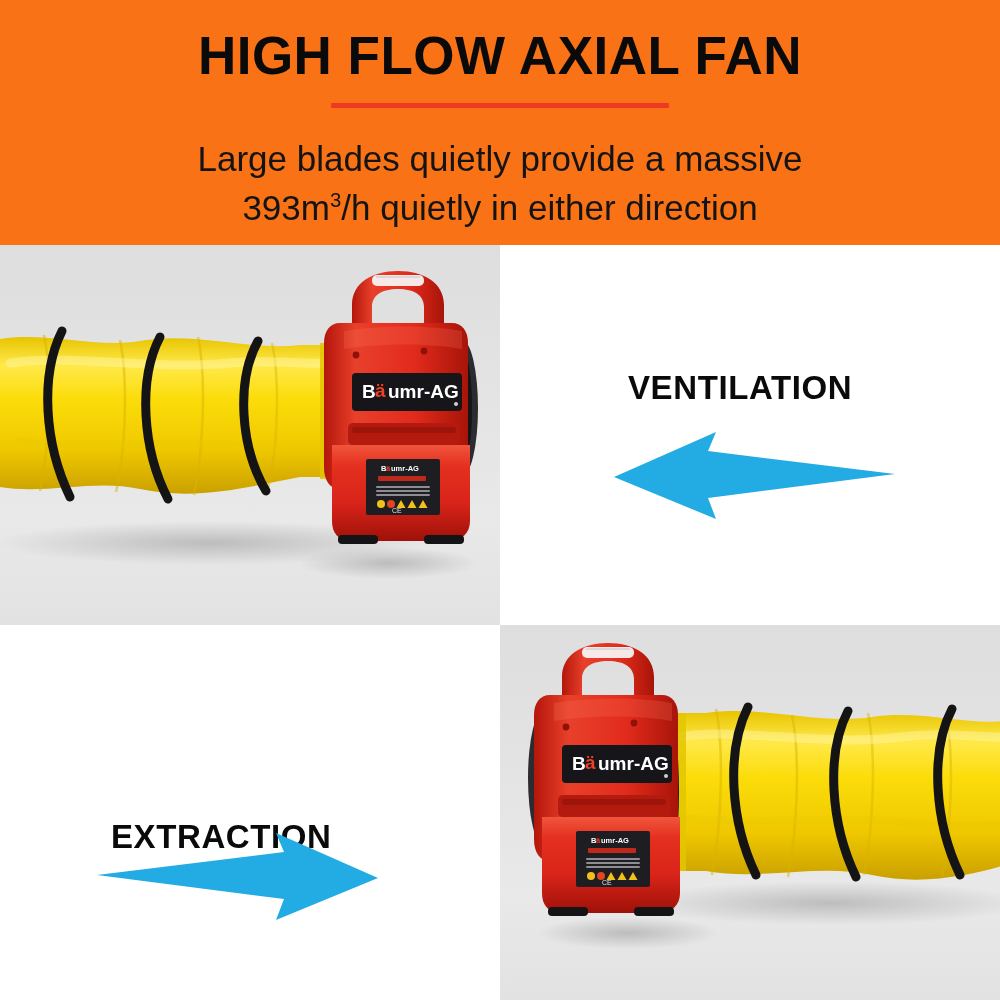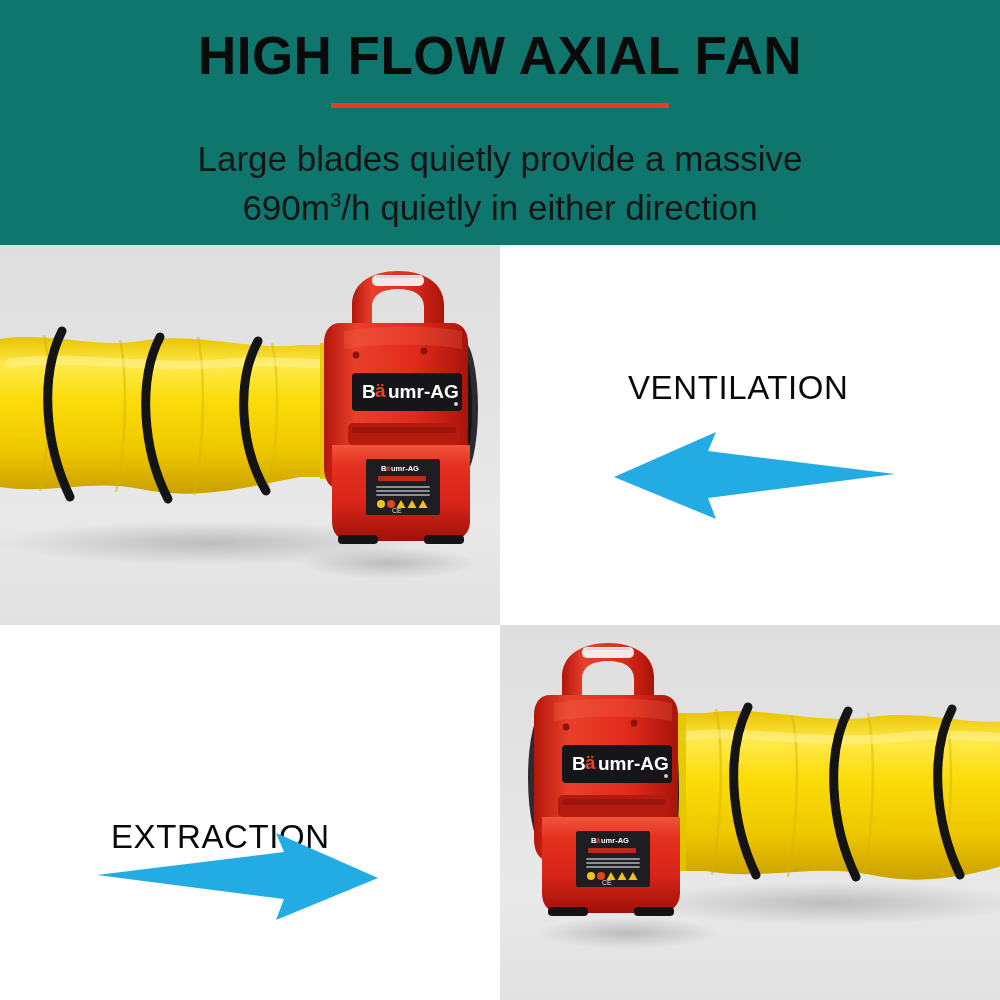--- a/index.html
+++ b/index.html
@@ -6,21 +6,21 @@
   body{
     width:1000px;height:1000px;
     background:#ffffff;
     font-family:"Liberation Sans", sans-serif;
     overflow:hidden;
     position:relative;
   }
   .stage{position:relative;width:1000px;height:1000px;background:#fff;}
 
   
-  .header{position:absolute;left:0;top:0;width:1000px;height:245px;background:#0f766e;}
+  .header{position:absolute;left:0;top:0;width:1000px;height:245px;background:#f97316;}
   .title{
     position:absolute;left:0;top:26px;width:1000px;
     text-align:center;
     font-size:53px;line-height:60px;
     font-weight:bold;
     letter-spacing:0.5px;
     color:#0a0a0a;
     font-family:"Liberation Sans", sans-serif;
     white-space:nowrap;
   }
@@ -47,41 +47,41 @@
   .q-br{left:500px;top:625px;width:500px;height:375px;}
   .photo-bg{
     position:absolute;left:0;top:0;width:100%;height:100%;
     background:linear-gradient(180deg,#dededf 0%,#e4e4e4 42%,#e9e9e9 72%,#e2e2e3 100%);
   }
   .photo-svg{position:absolute;left:0;top:0;width:100%;height:100%;display:block;}
 
   
   .cap{
     position:absolute;
-    font-size:33px;font-weight:normal;letter-spacing:0.6px;
+    font-size:33px;font-weight:bold;letter-spacing:0.6px;
     color:#0a0a0a;white-space:nowrap;
     font-family:"Liberation Sans", sans-serif;
   }
   .cap-vent{left:628px;top:369px;}
   .cap-extr{left:111px;top:770px;margin-top:48px;}
   .arrow{position:absolute;}
   .arrow-vent{left:612px;top:425px;width:285px;height:98px;}
   .arrow-extr{left:95px;top:826px;width:285px;height:98px;}
 </style>
 </head>
 <body>
 
 <div class="stage">
 
   <div class="header">
     <div class="title">HIGH FLOW AXIAL FAN</div>
     <div class="divider" style="background: rgb(238, 58, 35);"></div>
     <div class="subtitle">
       <span class="ln">Large blades quietly provide a massive</span>
-      <span class="ln"><span>690m</span><sup>3</sup><span>/h quietly in either direction</span></span>
+      <span class="ln"><span>393m</span><sup>3</sup><span>/h quietly in either direction</span></span>
     </div>
   </div>
 
   <div class="q q-tl">
     <div class="photo-bg"></div>
     <svg class="photo-svg" viewBox="0 0 500 380" preserveAspectRatio="none">
       <defs>
         <linearGradient id="ductG" x1="0" y1="0" x2="0" y2="1">
           <stop offset="0%" stop-color="#e8c400"></stop>
           <stop offset="18%" stop-color="#ffe94a"></stop>

